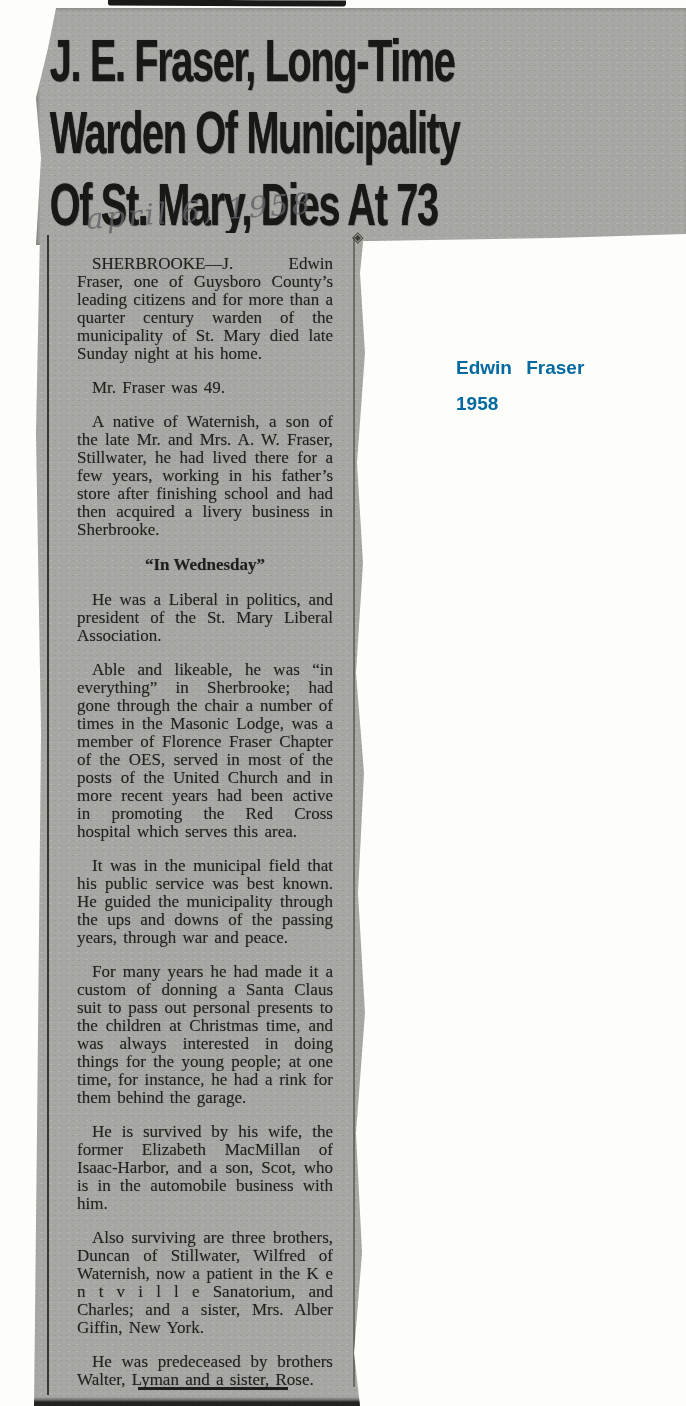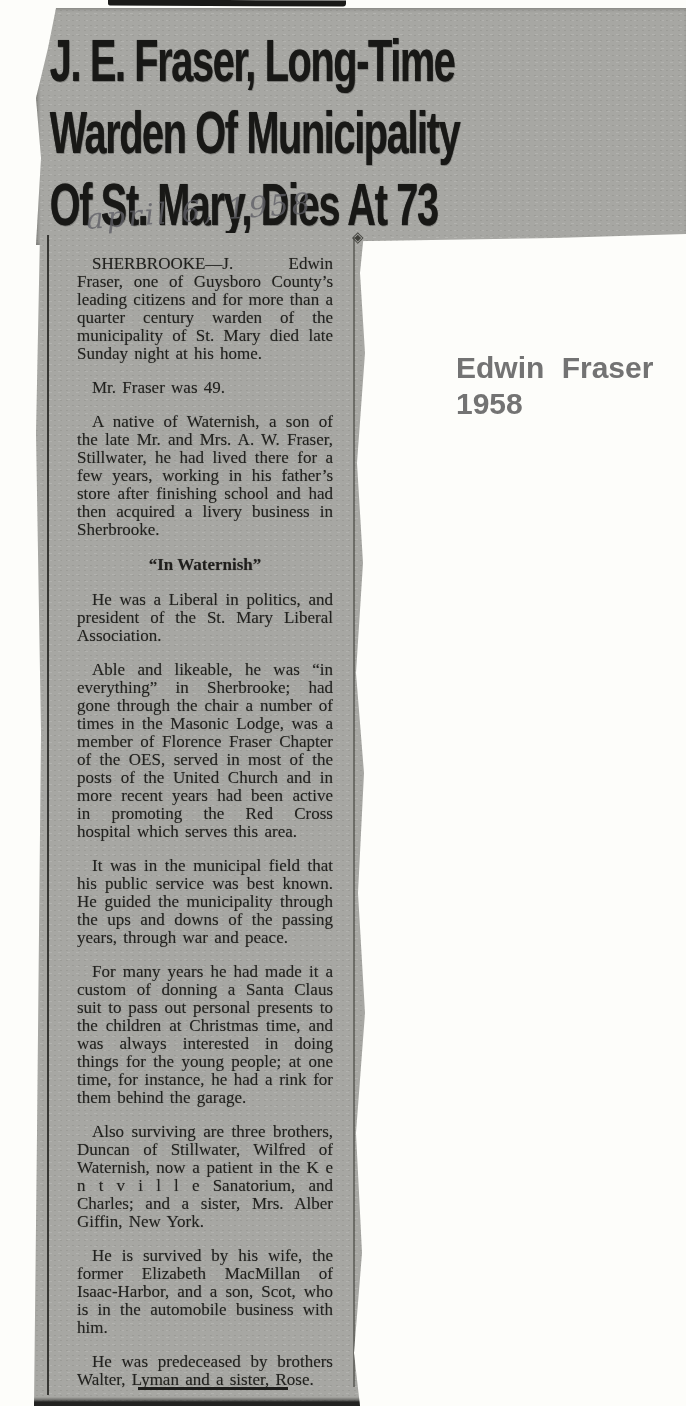--- a/index.html
+++ b/index.html
@@ -105,22 +105,22 @@
     white-space:nowrap;
   }
   .diamond-mark {
     position:absolute; left:352px; top:228px;
     font-size:15px; color:#3f3f3a;
   }
   .photo-caption {
     position:absolute; left:456px; top:350px;
     font-family:"Liberation Sans", sans-serif;
     font-weight:700;
-    font-size:30px; line-height:36px;
-    color:#737373;
+    font-size:19px; line-height:36px;
+    color:#0369a1;
   }
   .photo-caption .caption-name { word-spacing:9px; }
 </style>
 </head>
 <body>
 
 <div class="cut-edge-top"></div>
 
 <div class="headline-block newsprint">
   <div class="headline">
@@ -132,28 +132,28 @@
 
 <div class="column-block newsprint">
   <div class="rule-left"></div>
   <div class="rule-right"></div>
   <div class="column-inner">
     <div>
         <p>SHERBROOKE—J. Edwin Fraser, one of Guysboro County’s leading citizens and for more than a quarter century warden of the municipality of St. Mary died late Sunday night at his home.</p>
         <p>Mr. Fraser was 49.</p>
         <p>A native of Waternish, a son of the late Mr. and Mrs. A. W. Fraser, Stillwater, he had lived there for a few years, working in his father’s store after finishing school and had then acquired a livery business in Sherbrooke.</p>
       </div>
-    <div class="subhead">“In Waternish”</div>
+    <div class="subhead">“In Wednesday”</div>
     <div>
         <p>He was a Liberal in politics, and president of the St. Mary Liberal Association.</p>
         <p>Able and likeable, he was “in everything” in Sherbrooke; had gone through the chair a number of times in the Masonic Lodge, was a member of Florence Fraser Chapter of the OES, served in most of the posts of the United Church and in more recent years had been active in promoting the Red Cross hospital which serves this area.</p>
         <p>It was in the municipal field that his public service was best known. He guided the municipality through the ups and downs of the passing years, through war and peace.</p>
         <p>For many years he had made it a custom of donning a Santa Claus suit to pass out personal presents to the children at Christmas time, and was always interested in doing things for the young people; at one time, for instance, he had a rink for them behind the garage.</p>
+        <p>He is survived by his wife, the former Elizabeth MacMillan of Isaac-Harbor, and a son, Scot, who is in the automobile business with him.</p>
         <p>Also surviving are three brothers, Duncan of Stillwater, Wilfred of Waternish, now a patient in the K e n t v i l l e Sanatorium, and Charles; and a sister, Mrs. Alber Giffin, New York.</p>
-        <p>He is survived by his wife, the former Elizabeth MacMillan of Isaac-Harbor, and a son, Scot, who is in the automobile business with him.</p>
         <p>He was predeceased by brothers Walter, Lyman and a sister, Rose.</p>
         <p>The funeral will be held at 2:30 Wednesday from the United Church.</p>
       </div>
   </div>
   <div class="end-rule"></div>
   <div class="bottom-edge"></div>
 </div>
 
 <div class="handwritten-date">april 6, 1958</div>
 

